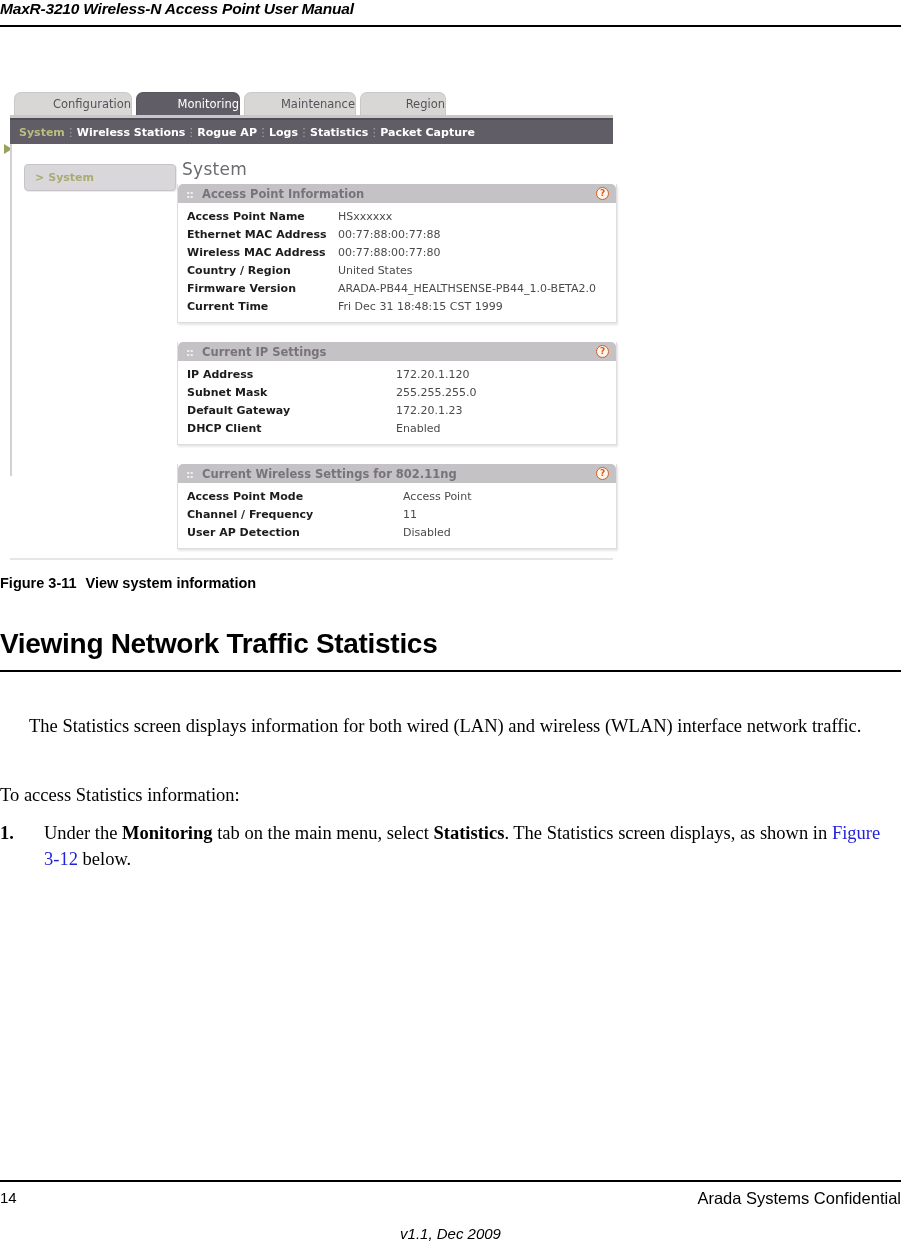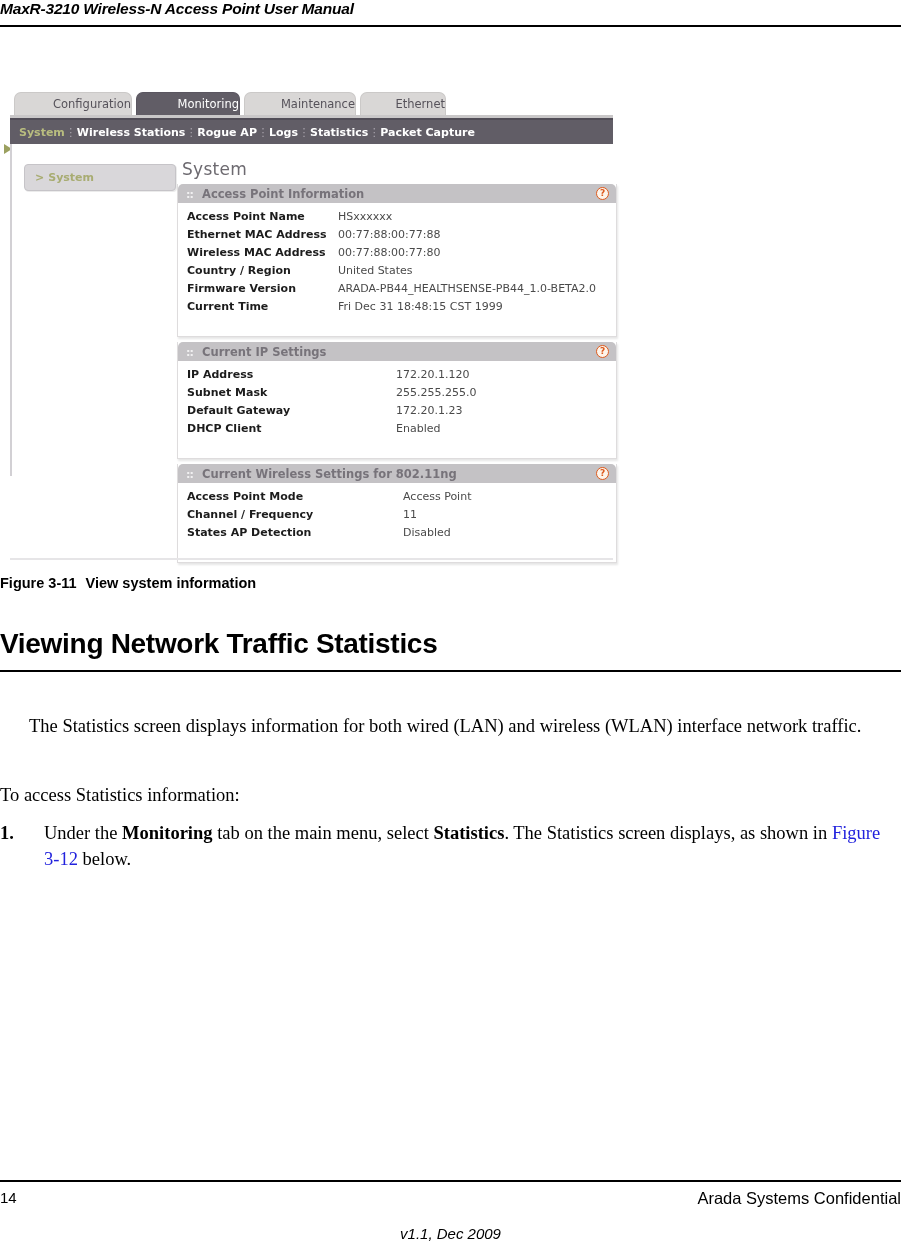--- a/index.html
+++ b/index.html
@@ -227,21 +227,21 @@
     background: #fdf4ea;
     color: #dd5a1e;
     font-family: "DejaVu Sans", sans-serif;
     font-weight: bold;
     font-size: 9px;
     line-height: 11px;
     text-align: center;
     box-sizing: border-box;
   }
   .panel-body {
-    padding: 5px 0 20px 0;
+    padding: 5px 0 6px 0;
     background: #ffffff;
   }
   .panel-row {
     height: 18px;
     line-height: 18px;
     white-space: nowrap;
     font-family: "DejaVu Sans", sans-serif;
     font-size: 11px;
   }
   .panel-row .row-label {
@@ -389,21 +389,21 @@
   <div class="hdr-rule"></div>
 </div>
 
 <div id="figure-screenshot">
   <div class="shot-inner">
 
     <div class="tab-strip">
       <div class="tab tab-configuration">Configuration</div>
       <div class="tab tab-monitoring active">Monitoring</div>
       <div class="tab tab-maintenance">Maintenance</div>
-      <div class="tab tab-support">Ethernet</div>
+      <div class="tab tab-support">Region</div>
       <div class="tab-baseline"></div>
     </div>
 
     <div class="submenu-bar">
       <div class="submenu-items"><span class="submenu-item current">System</span><span class="submenu-sep">⋮</span><span class="submenu-item">Wireless Stations</span><span class="submenu-sep">⋮</span><span class="submenu-item">Rogue AP</span><span class="submenu-sep">⋮</span><span class="submenu-item">Logs</span><span class="submenu-sep">⋮</span><span class="submenu-item">Statistics</span><span class="submenu-sep">⋮</span><span class="submenu-item">Packet Capture</span></div>
     </div>
     <div class="submenu-arrow"></div>
 
     <div class="content-area">
 
@@ -470,21 +470,21 @@
           <span class="help-icon">?</span>
         </div>
         <div class="panel-body">
           <div class="panel-row">
             <span class="row-label">Access Point Mode</span><span class="row-value">Access Point</span>
           </div>
           <div class="panel-row">
             <span class="row-label">Channel / Frequency</span><span class="row-value">11</span>
           </div>
           <div class="panel-row">
-            <span class="row-label">States AP Detection</span><span class="row-value">Disabled</span>
+            <span class="row-label">User AP Detection</span><span class="row-value">Disabled</span>
           </div>
         </div>
       </div>
 
     </div>
 
     <div class="shot-bottom-border"></div>
   </div>
 </div>
 

